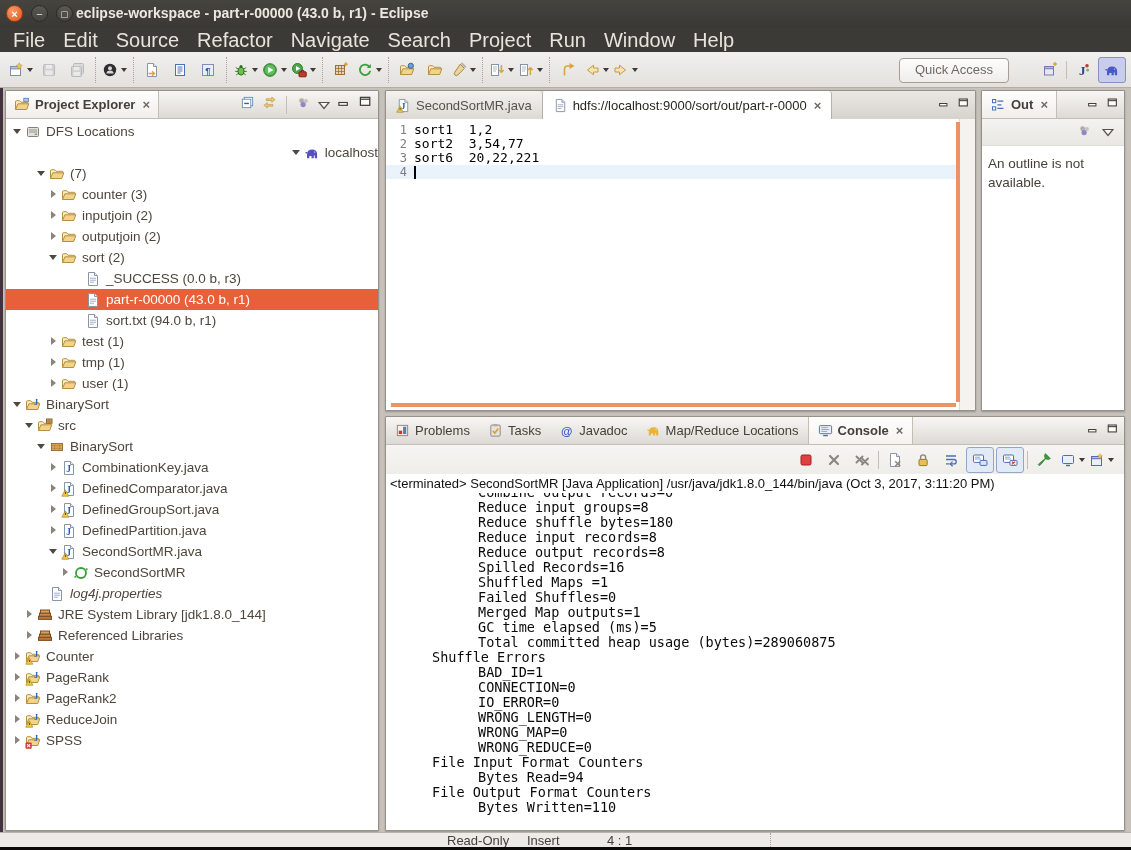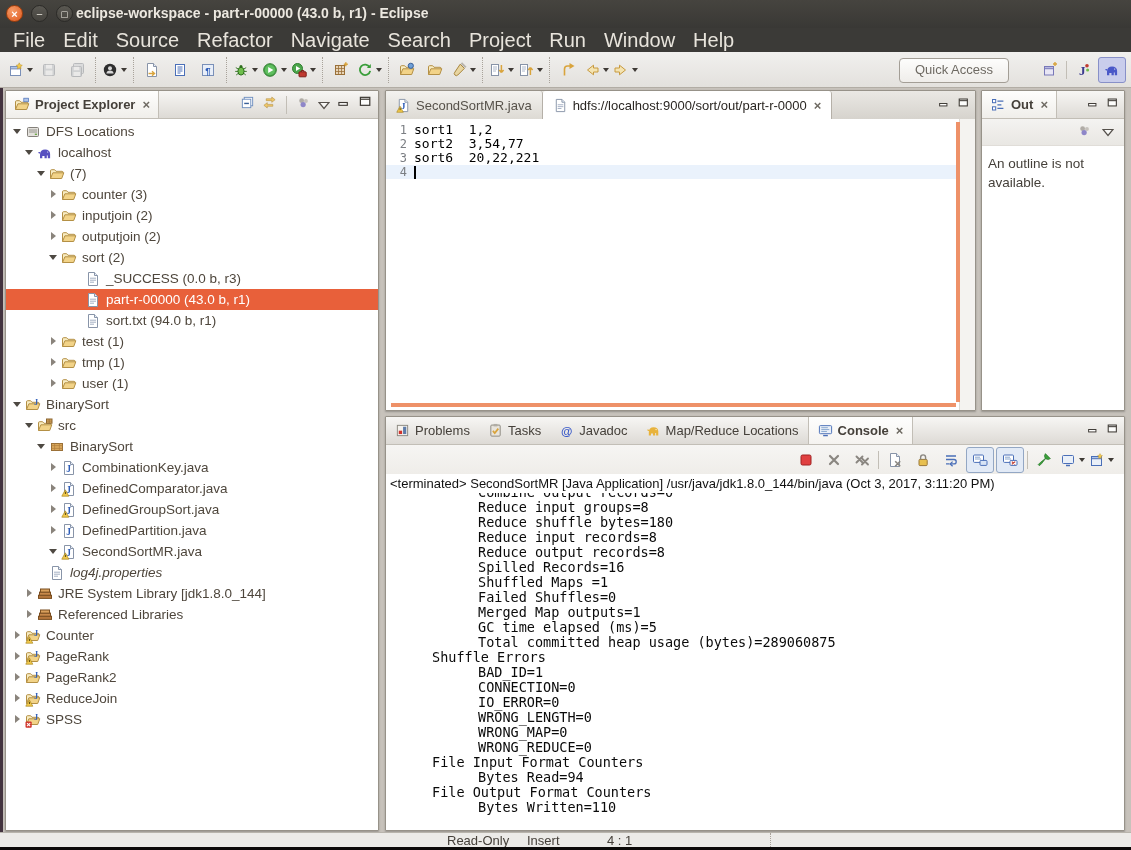--- a/index.html
+++ b/index.html
@@ -446,21 +446,21 @@
         <span class="exp open"></span>
         <span class="icon">
           <svg width="16" height="16" viewBox="0 0 16 16">
             <rect x="2.5" y="3.5" width="11" height="9" rx="1" fill="#E3E1DC" stroke="#84807A"></rect>
             <path d="M4 6 h8 M4 8 h8" stroke="#84807A" stroke-width="0.8" fill="none"></path>
             <rect x="9.8" y="9.6" width="2.2" height="1.4" fill="#6FA84C"></rect>
           </svg>
         </span>
         <span>DFS Locations</span>
       </div>
-      <div class="trow" style="padding-left: 18px;">
+      <div class="trow" style="padding-left: 18px; justify-content: flex-end;">
         <span class="exp open"></span>
         <span class="icon">
           <svg width="16" height="16" viewBox="0 0 16 16">
             <path d="M3 13.2 V9.6 C3 6.3 5 4.6 8.1 4.6 c3 0 5 1.7 5 4.3 v4.3 h-2.3 v-2.6 h-1 v2.6 H7.5 v-2.1 H5.3 v2.1 z" fill="#5750C0"></path>
             <path d="M3.4 8.4 C2.1 8.8 1.3 8.1 1.4 6.9 l1.4 0.1" fill="#5750C0"></path>
             <circle cx="10.7" cy="7" r="0.6" fill="#FFF"></circle>
           </svg>
         </span>
         <span>localhost</span>
       </div>
@@ -663,20 +663,31 @@
         <span class="icon">
           <svg width="16" height="16" viewBox="0 0 16 16">
             <path d="M3.5 1.5 h6 l3 3 v10 h-9 z" fill="#FFF" stroke="#8894A8"></path>
             <path d="M9.5 1.5 v3 h3" fill="#E8EEF8" stroke="#8894A8"></path>
             <text x="5.2" y="12.2" font-size="9.5" font-weight="bold" fill="#2B5BB8" font-family="Liberation Serif,serif">J</text>
             <path d="M0.8 15.2 L4.3 8.8 L7.8 15.2 z" fill="#F2C94C" stroke="#A8861E" stroke-width="0.7"></path>
             <rect x="3.9" y="10.8" width="1" height="2.2" fill="#5A4A10"></rect>
           </svg>
         </span>
         <span>SecondSortMR.java</span>
+      </div>
+      <div class="trow" style="padding-left: 54px;">
+        <span class="exp closed"></span>
+        <span class="icon">
+          <svg width="16" height="16" viewBox="0 0 16 16">
+            <circle cx="8" cy="8" r="5" fill="none" stroke="#3A9E3A" stroke-width="1.8"></circle>
+            <path d="M12.6 3.2 l2.6 0.6 -1.8 2 z" fill="#3A9E3A"></path>
+            <path d="M3.4 12.8 l-2.6-0.6 1.8-2 z" fill="#3A9E3A"></path>
+          </svg>
+        </span>
+        <span>SecondSortMR</span>
       </div>
       <div class="trow" style="padding-left: 30px; font-style: italic;">
         <span class="exp none"></span>
         <span class="icon">
           <svg width="16" height="16" viewBox="0 0 16 16">
             <path d="M3.5 1.5 h6 l3 3 v10 h-9 z" fill="#FFF" stroke="#8894A8"></path>
             <path d="M9.5 1.5 v3 h3" fill="#E8EEF8" stroke="#8894A8"></path>
             <path d="M5 7.2 h6 M5 9.2 h6 M5 11.2 h4" stroke="#9AA6BC" stroke-width="0.9" fill="none"></path>
           </svg>
         </span>

